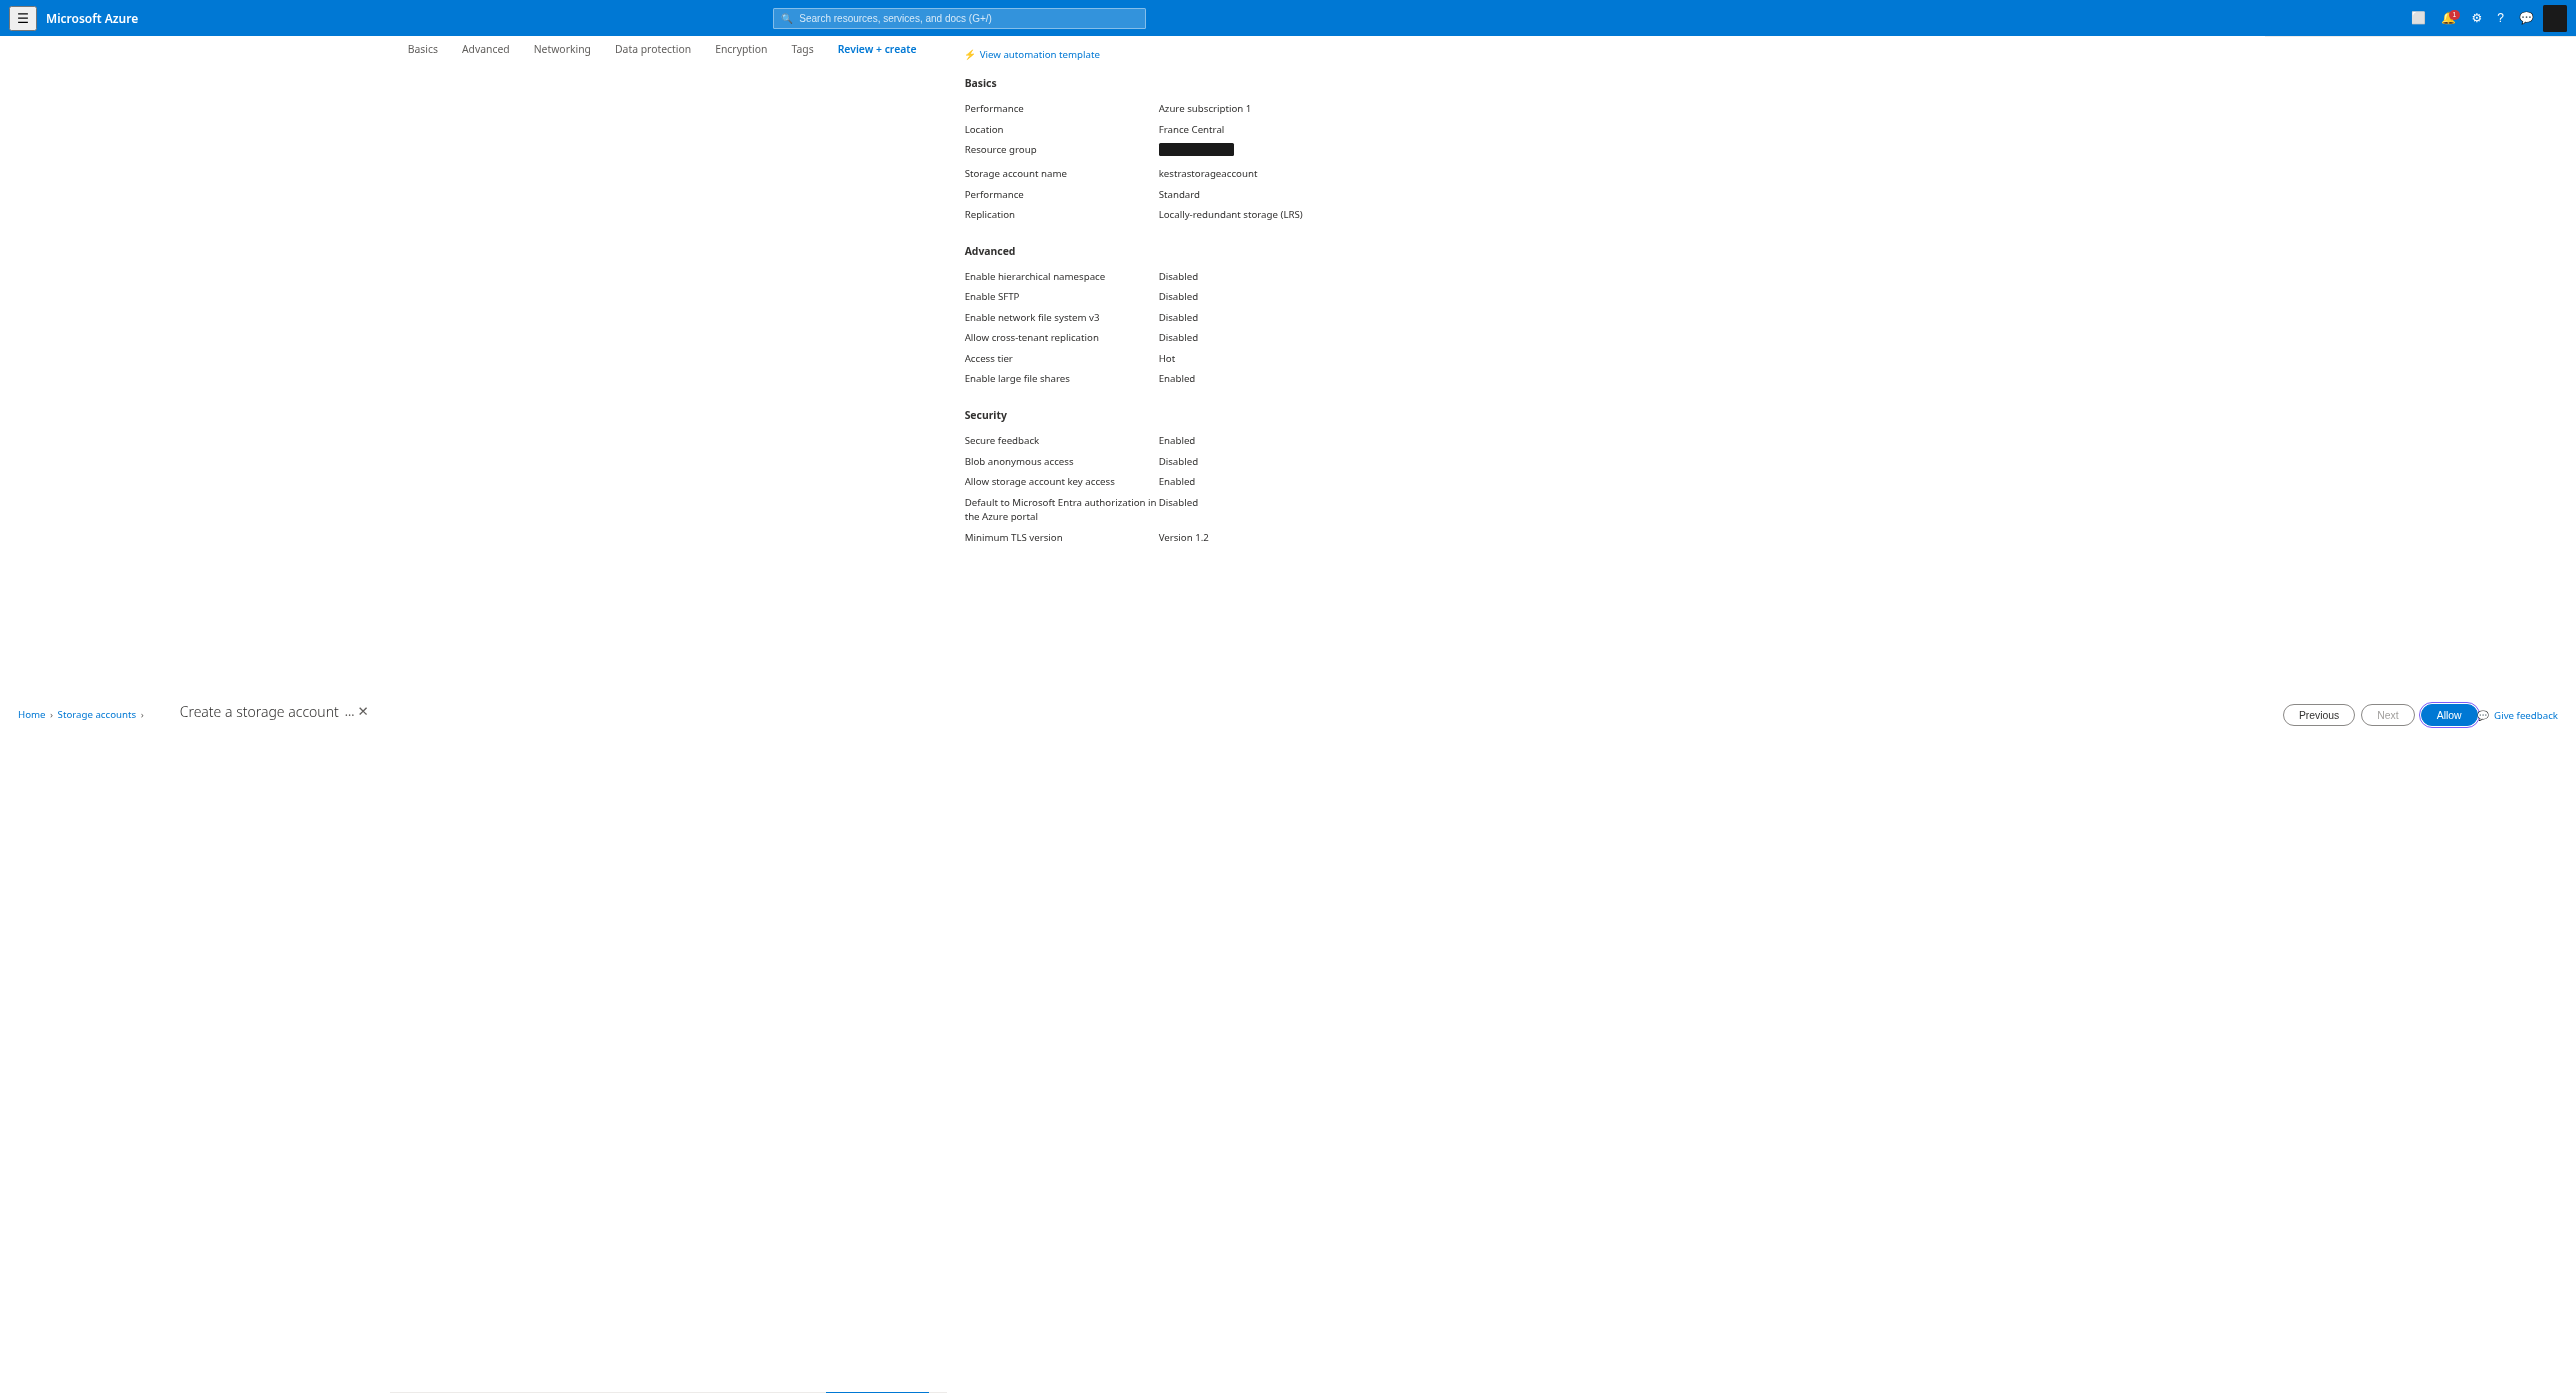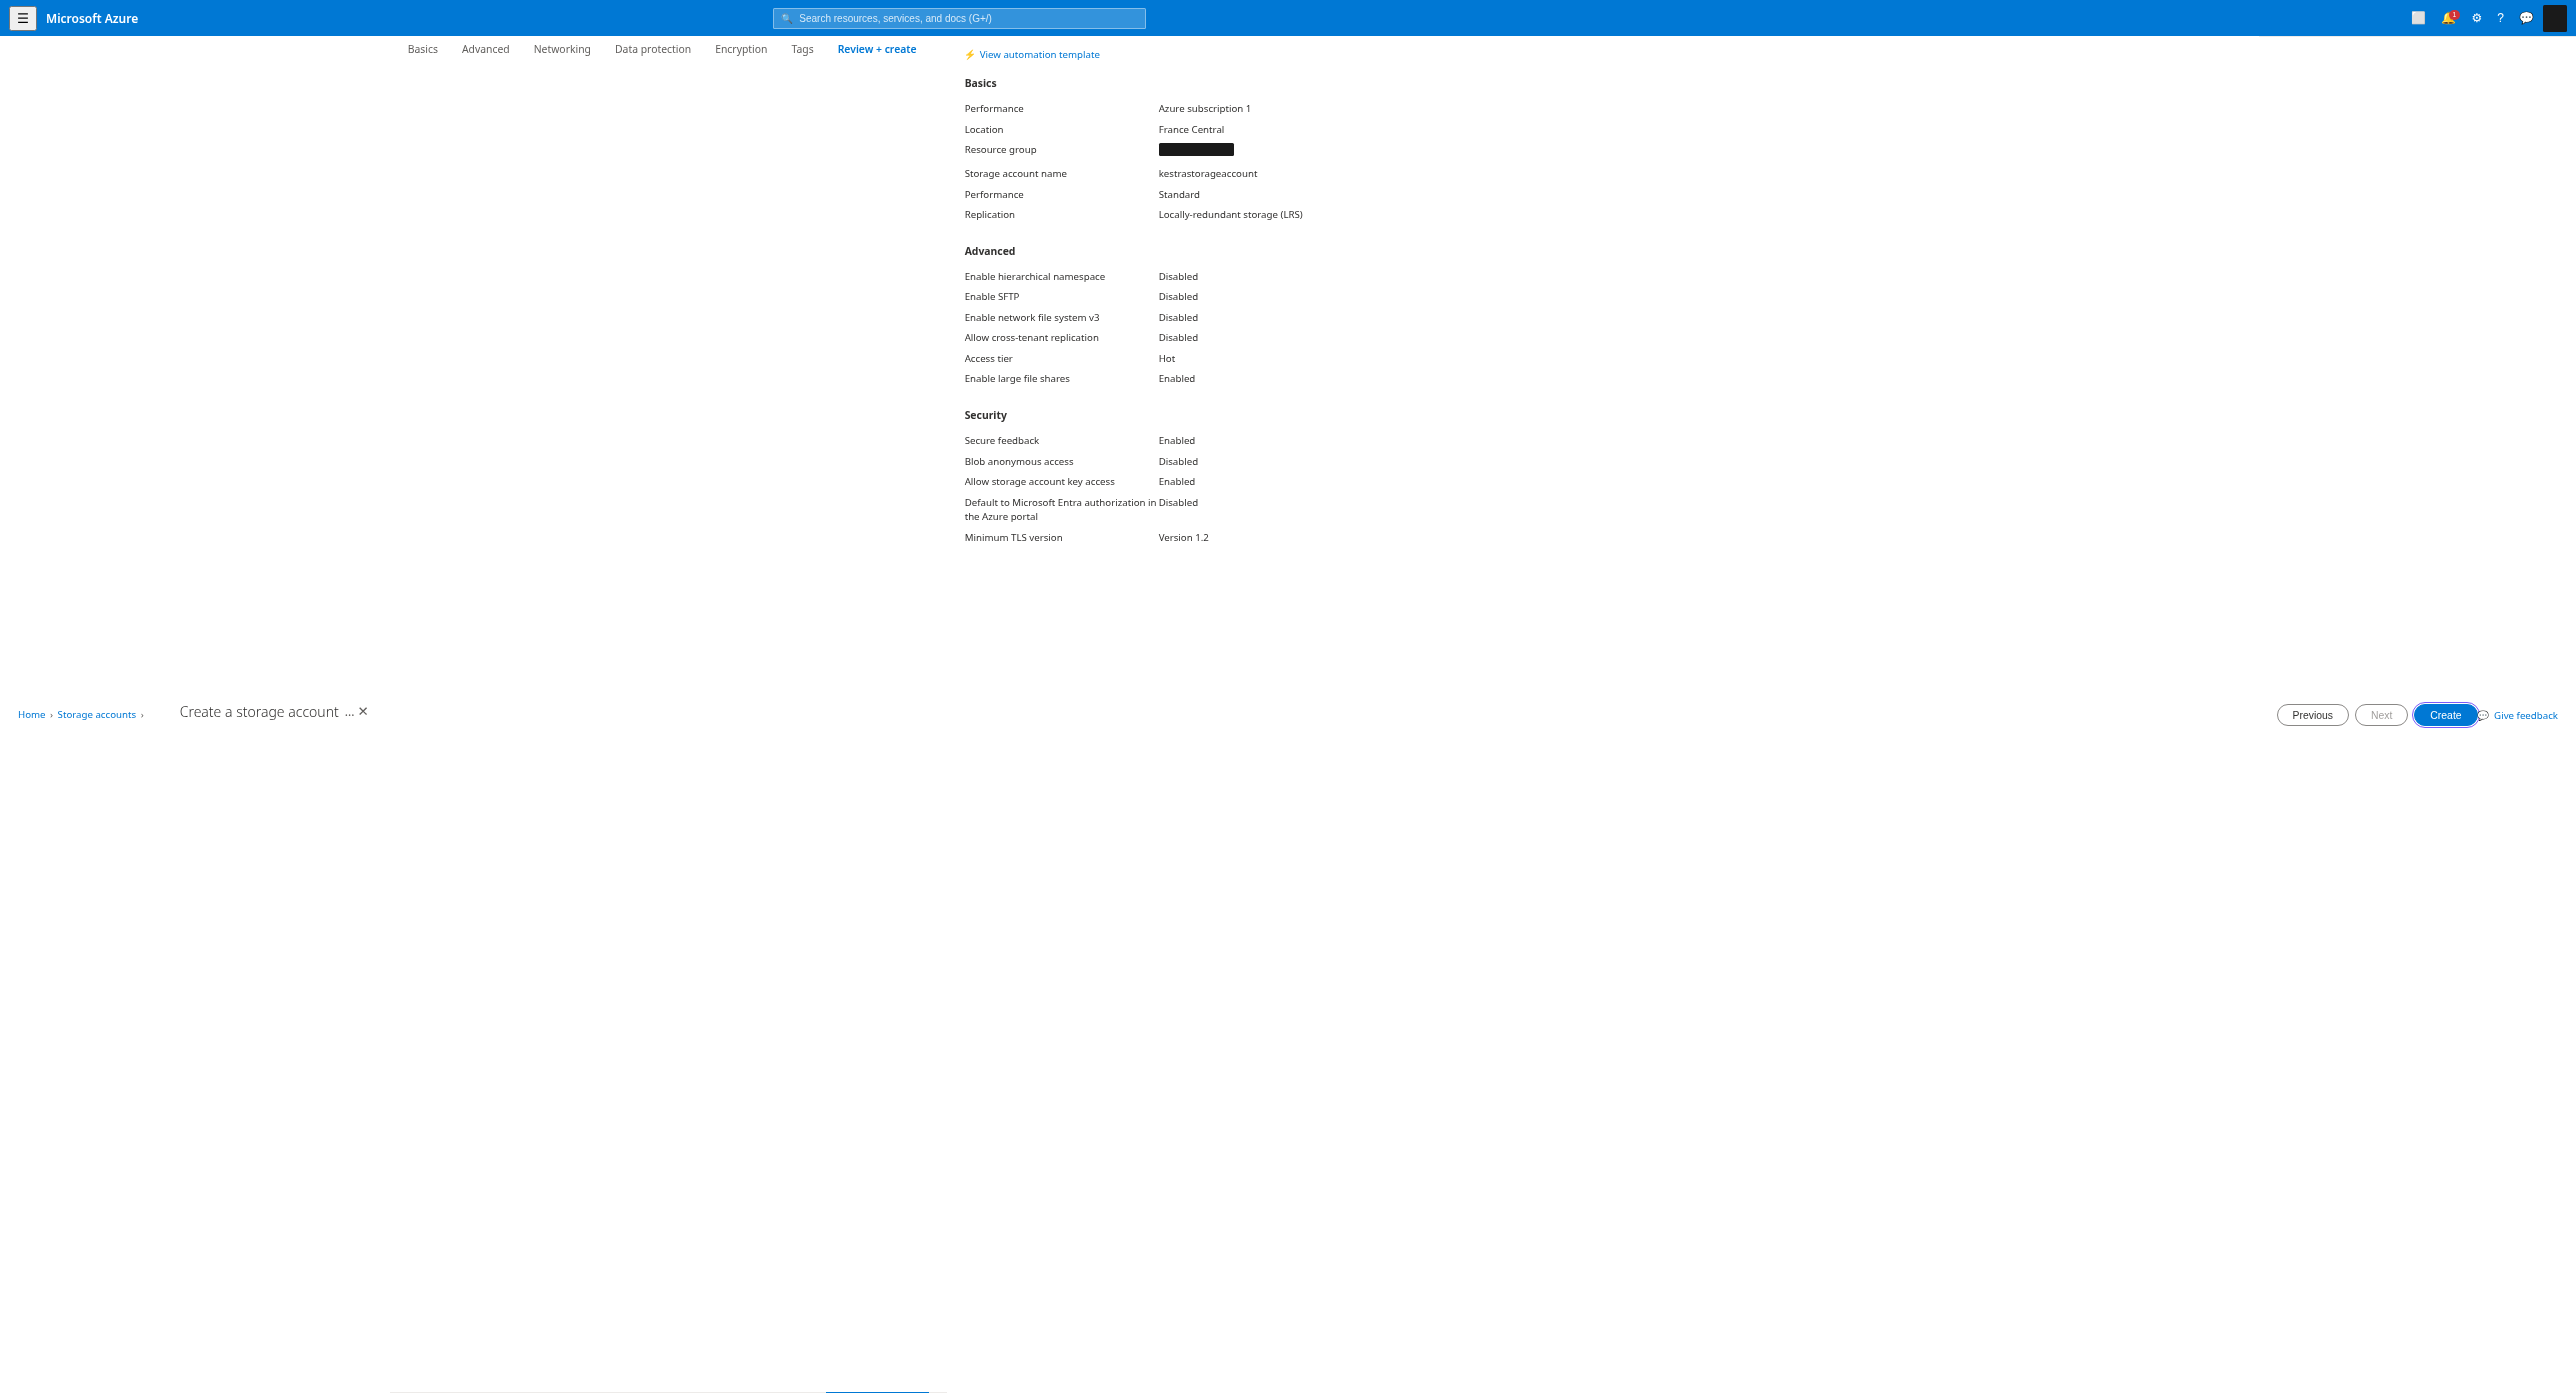--- a/index.html
+++ b/index.html
@@ -410,21 +410,21 @@
         </tbody>
       </table>
     </div>
 
   </div>
 
   <div class="footer">
     <div class="footer-left">
       <button class="btn">Previous</button>
       <button class="btn btn-disabled">Next</button>
-      <button class="btn btn-primary">Create</button>
+      <button class="btn btn-primary">Allow</button>
     </div>
     <a class="feedback-link" href="#">
       <span>💬</span>
       <span>Give feedback</span>
     </a>
   </div>
 
 </div>
 
 

